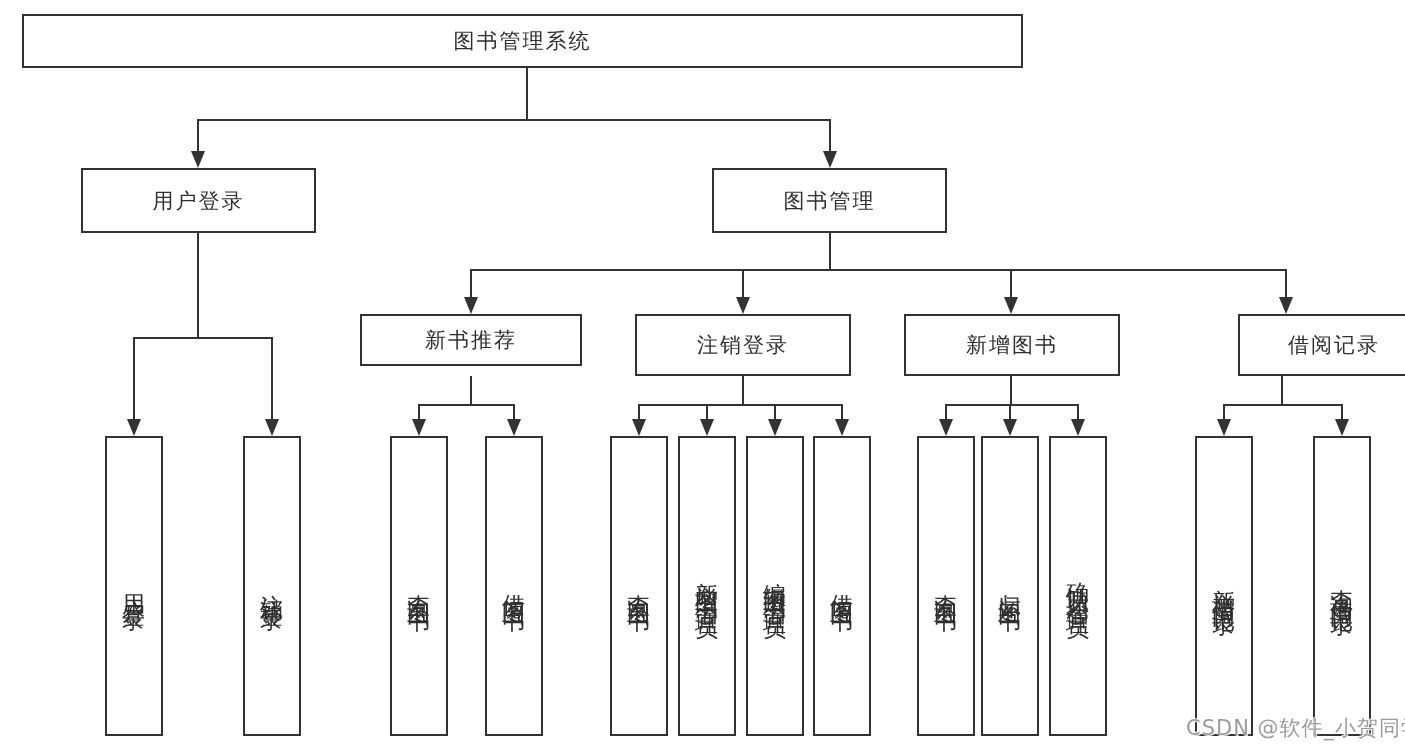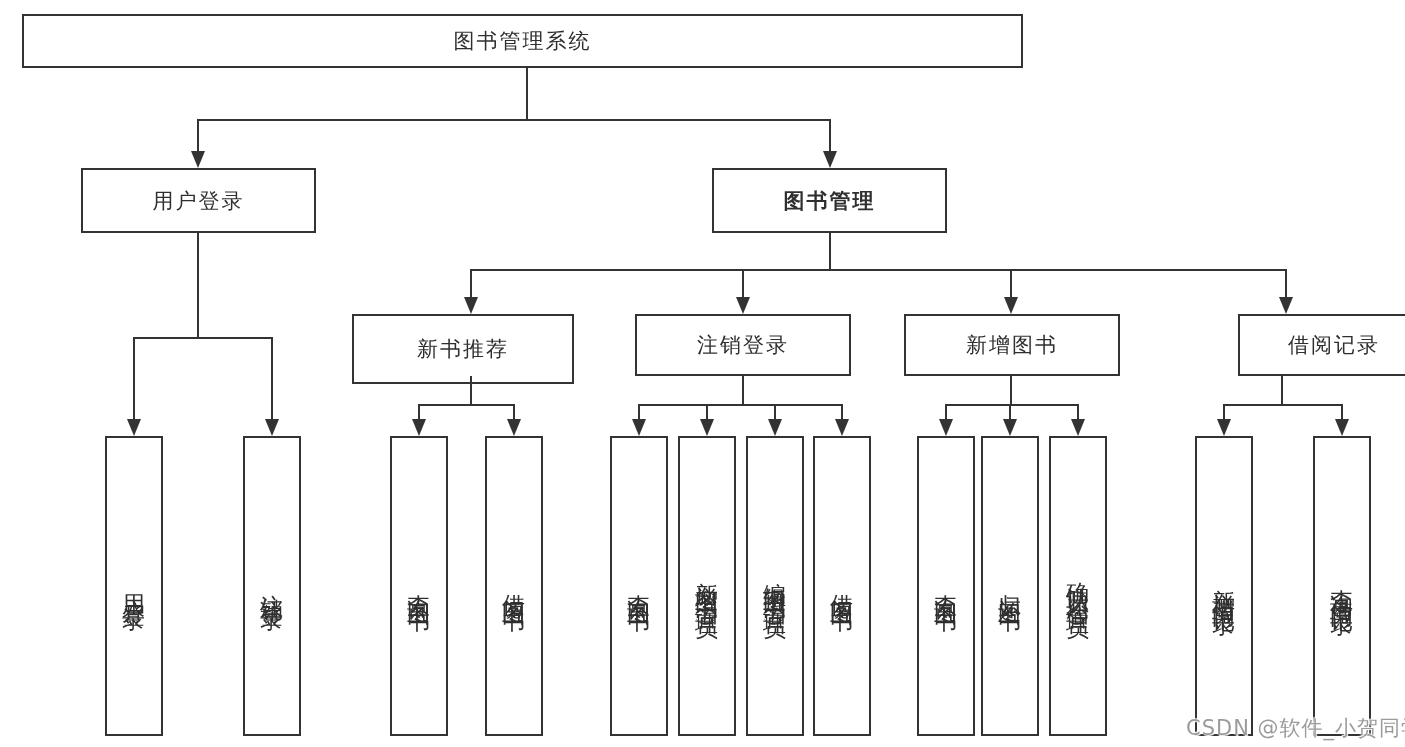--- a/index.html
+++ b/index.html
@@ -33,23 +33,23 @@
     text-orientation:mixed;
     font-size:23px;
     letter-spacing:5px;
     width:58px;top:436px;height:300px;
     line-height:58px;
   }
   
   #n-root{left:22px;top:14px;width:1001px;height:54px;}
   
   #n-user-login{left:81px;top:168px;width:235px;height:65px;}
-  #n-book-management{left:712px;top:168px;width:235px;height:65px;font-weight:bold;}
+  #n-book-management{left:712px;top:168px;width:235px;height:65px;}
   
-  #n-new-book-recommend{left:352px;top:314px;width:222px;height:70px;}
+  #n-new-book-recommend{left:360px;top:314px;width:222px;height:52px;}
   #n-book-borrowing{left:635px;top:314px;width:216px;height:62px;}
   #n-current-borrowing{left:904px;top:314px;width:216px;height:62px;}
   #n-borrowing-records{left:1238px;top:314px;width:192px;height:62px;}
   
   #v-user-login{left:105px;}
   #v-logout{left:243px;}
   #v-nbr-query{left:390px;}
   #v-nbr-borrow{left:485px;}
   #v-bb-query{left:610px;}
   #v-bb-add{left:678px;}

